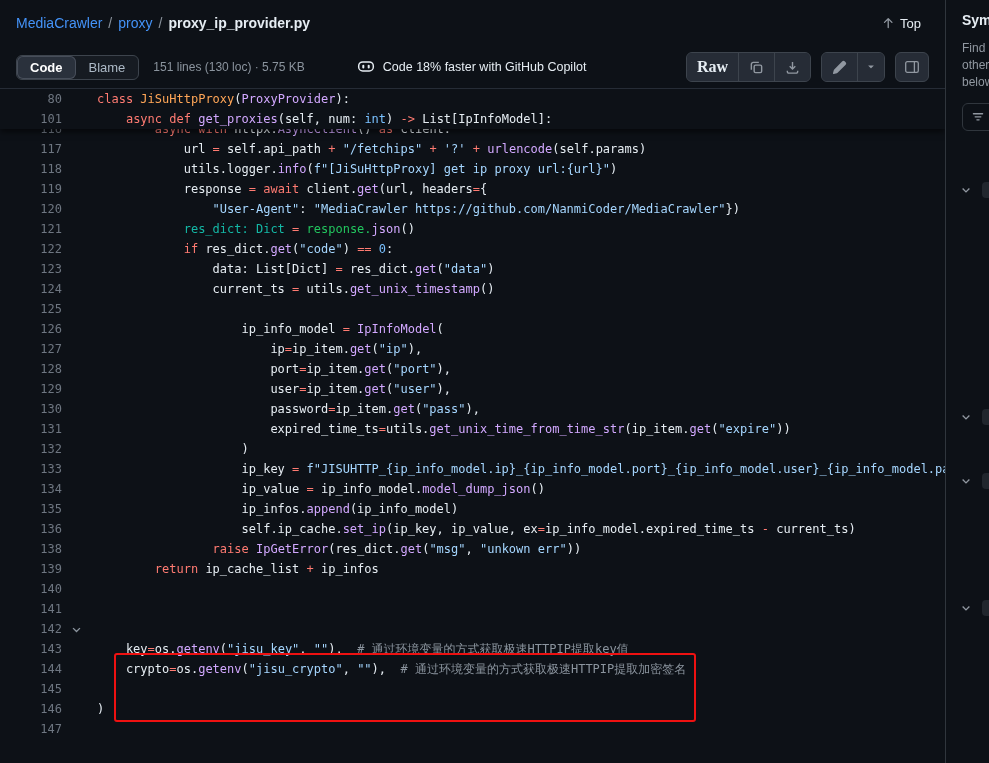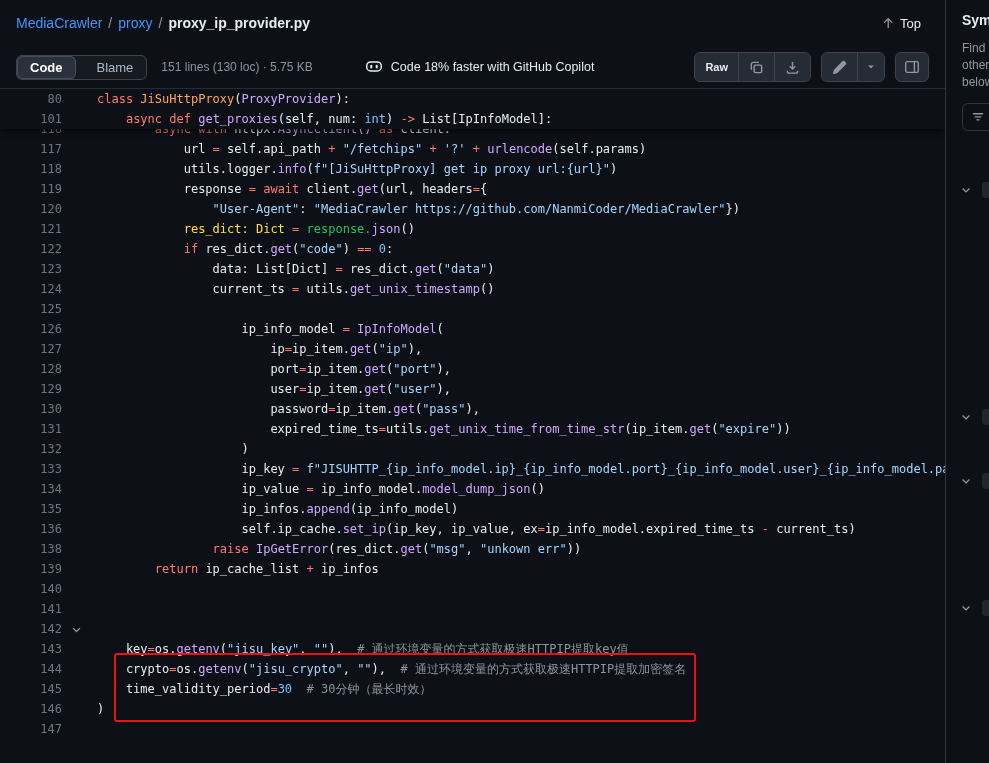--- a/index.html
+++ b/index.html
@@ -19,30 +19,30 @@
   
   .topbar{height:46px;display:flex;align-items:center;justify-content:space-between;padding:0 16px;}
   .breadcrumb{font-size:14px;display:flex;align-items:center;gap:6px;white-space:nowrap;}
   .breadcrumb a{color:var(--accent_blue);text-decoration:none;cursor:pointer;}
   .breadcrumb .sep{color:var(--muted);}
   .breadcrumb .file{color:var(--text);font-weight:600;}
   .topbtn{display:flex;align-items:center;gap:5px;font-size:13px;color:var(--text);cursor:pointer;padding:4px 8px;border-radius:6px;}
 
   
   .toolbar{height:43px;display:flex;align-items:center;padding:0 16px;gap:10px;border-bottom:1px solid #262c36;}
-  .seg{display:flex;align-items:flex-end;background:#161b22;border:1px solid var(--button_border);border-radius:6px;gap:8px;}
+  .seg{display:flex;align-items:flex-end;background:#161b22;border:1px solid var(--button_border);border-radius:6px;}
   .seg-item{padding:4px 13px;font-size:13px;border-radius:6px;cursor:pointer;}
   .seg-item.on{background:#2a313c;box-shadow:inset 0 0 0 1px #474e5a;color:#fff;font-weight:600;}
   .seg-item.off{color:#adbac7;}
   .stats{font-size:12px;color:var(--muted);white-space:nowrap;margin-left:4px;}
   .copilot{display:flex;align-items:center;gap:8px;font-size:12.5px;color:var(--text);margin-left:42px;cursor:pointer;white-space:nowrap;}
   .spacer{flex:1;}
   .btn-group{display:flex;align-items:stretch;border:1px solid var(--button_border);border-radius:6px;overflow:hidden;height:30px;background:var(--button_bg);}
   .grp-btn{display:flex;align-items:center;justify-content:center;background:var(--button_bg);border:none;color:var(--text);
-           font-family:Liberation Sans, sans-serif;font-size:11px;font-weight:600;padding:0 10px;cursor:pointer;}
+           font-family:Liberation Serif, serif;font-size:16px;font-weight:600;padding:0 10px;cursor:pointer;}
   .grp-btn + .grp-btn{border-left:1px solid var(--button_border);}
   .grp-btn.narrow{padding:0 7px;}
   .iconbtn{display:flex;align-items:center;justify-content:center;width:34px;height:30px;background:var(--button_bg);
            border:1px solid var(--button_border);border-radius:6px;cursor:pointer;}
 
   
   .codearea{position:relative;width:945px;height:674px;overflow:hidden;
             font-family:"DejaVu Sans Mono","Liberation Mono",monospace;font-size:12px;}
   .row{display:flex;height:20px;line-height:20px;white-space:pre;}
   .ln{width:62px;flex:none;text-align:right;color:var(--line_number);font-size:12px;cursor:pointer;}
@@ -160,21 +160,21 @@
     <div class="clipwrap">
         <div id="clip-line">
           <div class="row"><span class="ln">116</span><span class="fold"></span><span class="codetext"><span style="color: rgb(230, 237, 243);">        </span><span style="color: rgb(255, 123, 114);">async</span><span style="color: rgb(230, 237, 243);"> </span><span style="color: rgb(255, 123, 114);">with</span><span style="color: rgb(230, 237, 243);"> httpx.</span><span style="color: rgb(210, 168, 255);">AsyncClient</span><span style="color: rgb(230, 237, 243);">() </span><span style="color: rgb(255, 123, 114);">as</span><span style="color: rgb(230, 237, 243);"> client:</span></span></div>
         </div>
       </div>
     <div id="code-lines">
         <div class="row"><span class="ln">117</span><span class="fold"></span><span class="codetext"><span style="color: rgb(230, 237, 243);">            url </span><span style="color: rgb(255, 123, 114);">=</span><span style="color: rgb(230, 237, 243);"> self.api_path </span><span style="color: rgb(255, 123, 114);">+</span><span style="color: rgb(230, 237, 243);"> </span><span style="color: rgb(165, 214, 255);">"/fetchips"</span><span style="color: rgb(230, 237, 243);"> </span><span style="color: rgb(255, 123, 114);">+</span><span style="color: rgb(230, 237, 243);"> </span><span style="color: rgb(165, 214, 255);">'?'</span><span style="color: rgb(230, 237, 243);"> </span><span style="color: rgb(255, 123, 114);">+</span><span style="color: rgb(230, 237, 243);"> </span><span style="color: rgb(210, 168, 255);">urlencode</span><span style="color: rgb(230, 237, 243);">(self.params)</span></span></div>
         <div class="row"><span class="ln">118</span><span class="fold"></span><span class="codetext"><span style="color: rgb(230, 237, 243);">            utils.logger.</span><span style="color: rgb(210, 168, 255);">info</span><span style="color: rgb(230, 237, 243);">(</span><span style="color: rgb(165, 214, 255);">f"[JiSuHttpProxy] get ip proxy url:{url}"</span><span style="color: rgb(230, 237, 243);">)</span></span></div>
         <div class="row"><span class="ln">119</span><span class="fold"></span><span class="codetext"><span style="color: rgb(230, 237, 243);">            response </span><span style="color: rgb(255, 123, 114);">=</span><span style="color: rgb(230, 237, 243);"> </span><span style="color: rgb(255, 123, 114);">await</span><span style="color: rgb(230, 237, 243);"> client.</span><span style="color: rgb(210, 168, 255);">get</span><span style="color: rgb(230, 237, 243);">(url, headers</span><span style="color: rgb(255, 123, 114);">=</span><span style="color: rgb(230, 237, 243);">{</span></span></div>
         <div class="row"><span class="ln">120</span><span class="fold"></span><span class="codetext"><span style="color: rgb(230, 237, 243);">                </span><span style="color: rgb(165, 214, 255);">"User-Agent"</span><span style="color: rgb(230, 237, 243);">: </span><span style="color: rgb(165, 214, 255);">"MediaCrawler https://github.com/NanmiCoder/MediaCrawler"</span><span style="color: rgb(230, 237, 243);">})</span></span></div>
-        <div class="row"><span class="ln">121</span><span class="fold"></span><span class="codetext"><span style="color: #fde047;">            res_dict: Dict </span><span style="color: rgb(255, 123, 114);">=</span><span style="color: #22c55e;"> response.</span><span style="color: rgb(210, 168, 255);">json</span><span style="color: rgb(230, 237, 243);">()</span></span></div>
+        <div class="row"><span class="ln">121</span><span class="fold"></span><span class="codetext"><span style="color: #14b8a6;">            res_dict: Dict </span><span style="color: rgb(255, 123, 114);">=</span><span style="color: #22c55e;"> response.</span><span style="color: rgb(210, 168, 255);">json</span><span style="color: rgb(230, 237, 243);">()</span></span></div>
         <div class="row"><span class="ln">122</span><span class="fold"></span><span class="codetext"><span style="color: rgb(230, 237, 243);">            </span><span style="color: rgb(255, 123, 114);">if</span><span style="color: rgb(230, 237, 243);"> res_dict.</span><span style="color: rgb(210, 168, 255);">get</span><span style="color: rgb(230, 237, 243);">(</span><span style="color: rgb(165, 214, 255);">"code"</span><span style="color: rgb(230, 237, 243);">) </span><span style="color: rgb(255, 123, 114);">==</span><span style="color: rgb(230, 237, 243);"> </span><span style="color: rgb(121, 192, 255);">0</span><span style="color: rgb(230, 237, 243);">:</span></span></div>
         <div class="row"><span class="ln">123</span><span class="fold"></span><span class="codetext"><span style="color: rgb(230, 237, 243);">                data: List[Dict] </span><span style="color: rgb(255, 123, 114);">=</span><span style="color: rgb(230, 237, 243);"> res_dict.</span><span style="color: rgb(210, 168, 255);">get</span><span style="color: rgb(230, 237, 243);">(</span><span style="color: rgb(165, 214, 255);">"data"</span><span style="color: rgb(230, 237, 243);">)</span></span></div>
         <div class="row"><span class="ln">124</span><span class="fold"></span><span class="codetext"><span style="color: rgb(230, 237, 243);">                current_ts </span><span style="color: rgb(255, 123, 114);">=</span><span style="color: rgb(230, 237, 243);"> utils.</span><span style="color: rgb(210, 168, 255);">get_unix_timestamp</span><span style="color: rgb(230, 237, 243);">()</span></span></div>
         <div class="row"><span class="ln">125</span><span class="fold"></span></div>
         <div class="row"><span class="ln">126</span><span class="fold"></span><span class="codetext"><span style="color: rgb(230, 237, 243);">                    ip_info_model </span><span style="color: rgb(255, 123, 114);">=</span><span style="color: rgb(230, 237, 243);"> </span><span style="color: rgb(210, 168, 255);">IpInfoModel</span><span style="color: rgb(230, 237, 243);">(</span></span></div>
         <div class="row"><span class="ln">127</span><span class="fold"></span><span class="codetext"><span style="color: rgb(230, 237, 243);">                        ip</span><span style="color: rgb(255, 123, 114);">=</span><span style="color: rgb(230, 237, 243);">ip_item.</span><span style="color: rgb(210, 168, 255);">get</span><span style="color: rgb(230, 237, 243);">(</span><span style="color: rgb(165, 214, 255);">"ip"</span><span style="color: rgb(230, 237, 243);">),</span></span></div>
         <div class="row"><span class="ln">128</span><span class="fold"></span><span class="codetext"><span style="color: rgb(230, 237, 243);">                        port</span><span style="color: rgb(255, 123, 114);">=</span><span style="color: rgb(230, 237, 243);">ip_item.</span><span style="color: rgb(210, 168, 255);">get</span><span style="color: rgb(230, 237, 243);">(</span><span style="color: rgb(165, 214, 255);">"port"</span><span style="color: rgb(230, 237, 243);">),</span></span></div>
         <div class="row"><span class="ln">129</span><span class="fold"></span><span class="codetext"><span style="color: rgb(230, 237, 243);">                        user</span><span style="color: rgb(255, 123, 114);">=</span><span style="color: rgb(230, 237, 243);">ip_item.</span><span style="color: rgb(210, 168, 255);">get</span><span style="color: rgb(230, 237, 243);">(</span><span style="color: rgb(165, 214, 255);">"user"</span><span style="color: rgb(230, 237, 243);">),</span></span></div>
         <div class="row"><span class="ln">130</span><span class="fold"></span><span class="codetext"><span style="color: rgb(230, 237, 243);">                        password</span><span style="color: rgb(255, 123, 114);">=</span><span style="color: rgb(230, 237, 243);">ip_item.</span><span style="color: rgb(210, 168, 255);">get</span><span style="color: rgb(230, 237, 243);">(</span><span style="color: rgb(165, 214, 255);">"pass"</span><span style="color: rgb(230, 237, 243);">),</span></span></div>
         <div class="row"><span class="ln">131</span><span class="fold"></span><span class="codetext"><span style="color: rgb(230, 237, 243);">                        expired_time_ts</span><span style="color: rgb(255, 123, 114);">=</span><span style="color: rgb(230, 237, 243);">utils.</span><span style="color: rgb(210, 168, 255);">get_unix_time_from_time_str</span><span style="color: rgb(230, 237, 243);">(ip_item.</span><span style="color: rgb(210, 168, 255);">get</span><span style="color: rgb(230, 237, 243);">(</span><span style="color: rgb(165, 214, 255);">"expire"</span><span style="color: rgb(230, 237, 243);">))</span></span></div>
@@ -185,21 +185,21 @@
         <div class="row"><span class="ln">136</span><span class="fold"></span><span class="codetext"><span style="color: rgb(230, 237, 243);">                    self.ip_cache.</span><span style="color: rgb(210, 168, 255);">set_ip</span><span style="color: rgb(230, 237, 243);">(ip_key, ip_value, ex</span><span style="color: rgb(255, 123, 114);">=</span><span style="color: rgb(230, 237, 243);">ip_info_model.expired_time_ts </span><span style="color: rgb(255, 123, 114);">-</span><span style="color: rgb(230, 237, 243);"> current_ts)</span></span></div>
         <div class="row"><span class="ln">138</span><span class="fold"></span><span class="codetext"><span style="color: rgb(230, 237, 243);">                </span><span style="color: rgb(255, 123, 114);">raise</span><span style="color: rgb(230, 237, 243);"> </span><span style="color: rgb(210, 168, 255);">IpGetError</span><span style="color: rgb(230, 237, 243);">(res_dict.</span><span style="color: rgb(210, 168, 255);">get</span><span style="color: rgb(230, 237, 243);">(</span><span style="color: rgb(165, 214, 255);">"msg"</span><span style="color: rgb(230, 237, 243);">, </span><span style="color: rgb(165, 214, 255);">"unkown err"</span><span style="color: rgb(230, 237, 243);">))</span></span></div>
         <div class="row"><span class="ln">139</span><span class="fold"></span><span class="codetext"><span style="color: rgb(230, 237, 243);">        </span><span style="color: rgb(255, 123, 114);">return</span><span style="color: rgb(230, 237, 243);"> ip_cache_list </span><span style="color: rgb(255, 123, 114);">+</span><span style="color: rgb(230, 237, 243);"> ip_infos</span></span></div>
         <div class="row"><span class="ln">140</span><span class="fold"></span><span class="codetext"></span></div>
         <div class="row"><span class="ln">141</span><span class="fold"></span><span class="codetext"></span></div>
         <div class="row"><span class="ln">142</span><span class="fold"><svg width="11" height="11" viewBox="0 0 16 16" fill="none" stroke="#8b949e" stroke-width="2">
               <path d="m3 6 5 5 5-5"></path>
             </svg></span></div>
         <div class="row"><span class="ln">143</span><span class="fold"></span><span class="codetext"><span style="color: rgb(230, 237, 243);">    key</span><span style="color: rgb(255, 123, 114);">=</span><span style="color: rgb(230, 237, 243);">os.</span><span style="color: rgb(210, 168, 255);">getenv</span><span style="color: rgb(230, 237, 243);">(</span><span style="color: rgb(165, 214, 255);">"jisu_key"</span><span style="color: rgb(230, 237, 243);">, </span><span style="color: rgb(165, 214, 255);">""</span><span style="color: rgb(230, 237, 243);">),  </span><span style="color: rgb(139, 148, 158);"># 通过环境变量的方式获取极速HTTPIP提取key值</span></span></div>
         <div class="row"><span class="ln">144</span><span class="fold"></span><span class="codetext"><span style="color: rgb(230, 237, 243);">    crypto</span><span style="color: rgb(255, 123, 114);">=</span><span style="color: rgb(230, 237, 243);">os.</span><span style="color: rgb(210, 168, 255);">getenv</span><span style="color: rgb(230, 237, 243);">(</span><span style="color: rgb(165, 214, 255);">"jisu_crypto"</span><span style="color: rgb(230, 237, 243);">, </span><span style="color: rgb(165, 214, 255);">""</span><span style="color: rgb(230, 237, 243);">),  </span><span style="color: rgb(139, 148, 158);"># 通过环境变量的方式获取极速HTTPIP提取加密签名</span></span></div>
-        <div class="row"><span class="ln">145</span><span class="fold"></span><span class="codetext"><span style="color: rgb(230, 237, 243);">    time_validity_period</span><span style="color: rgb(255, 123, 114);">=</span><span style="color: rgb(121, 192, 255);">30</span><span style="color: rgb(230, 237, 243);">  </span><span style="color: rgb(139, 148, 158);"># 30分钟（最长时效）</span></span></div>
+        <div class="row"><span class="ln">145</span><span class="fold"></span></div>
         <div class="row"><span class="ln">146</span><span class="fold"></span><span class="codetext"><span style="color: rgb(230, 237, 243);">)</span></span></div>
         <div class="row"><span class="ln">147</span><span class="fold"></span><span class="codetext"></span></div>
       </div>
     <div class="annotation"></div>
   </div>
 </div>
 
 <div class="panel">
   <div class="panel-inner">
     <div class="panel-title">Symbols</div>

